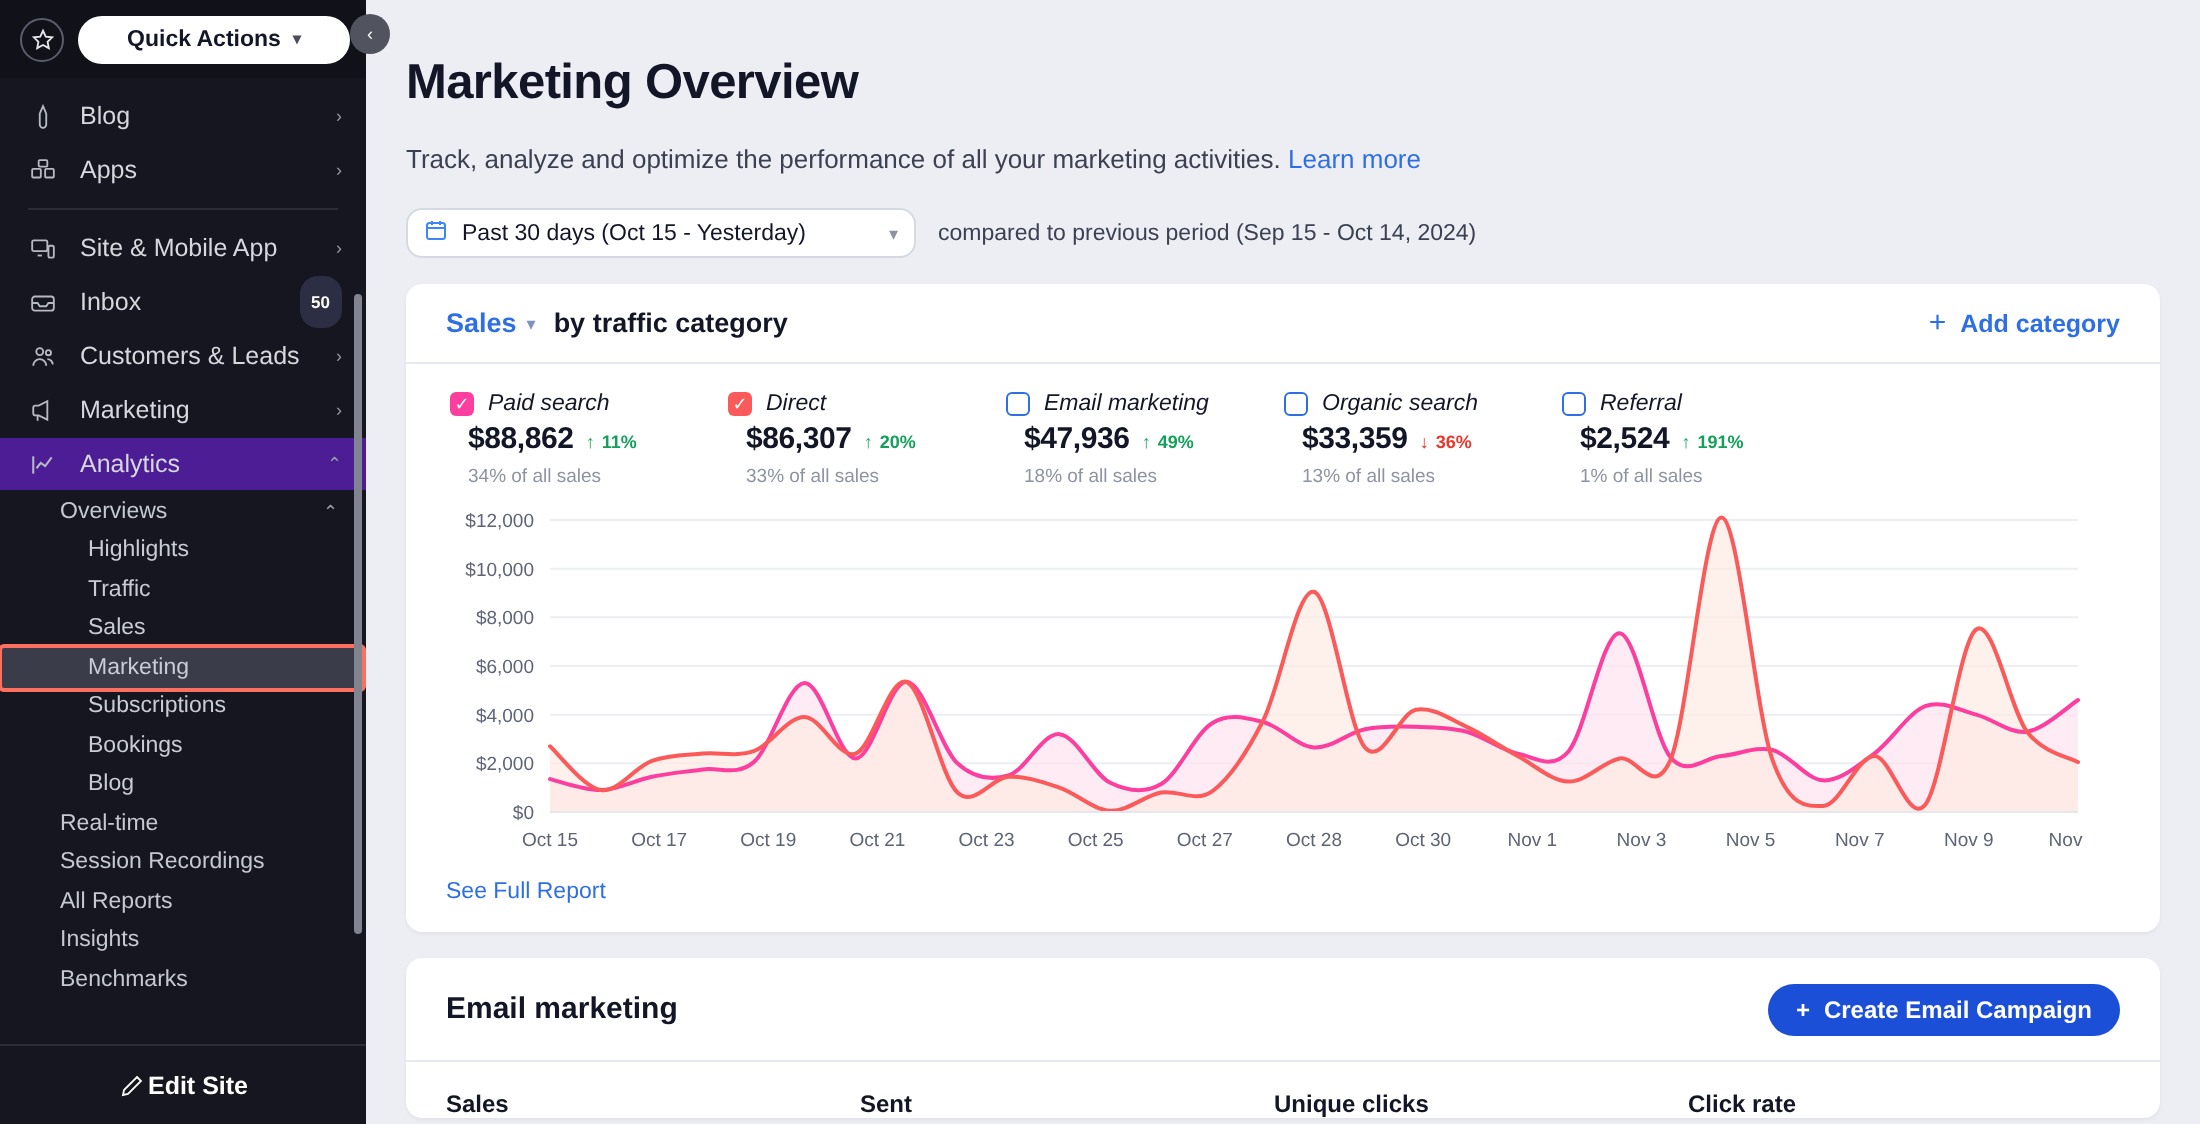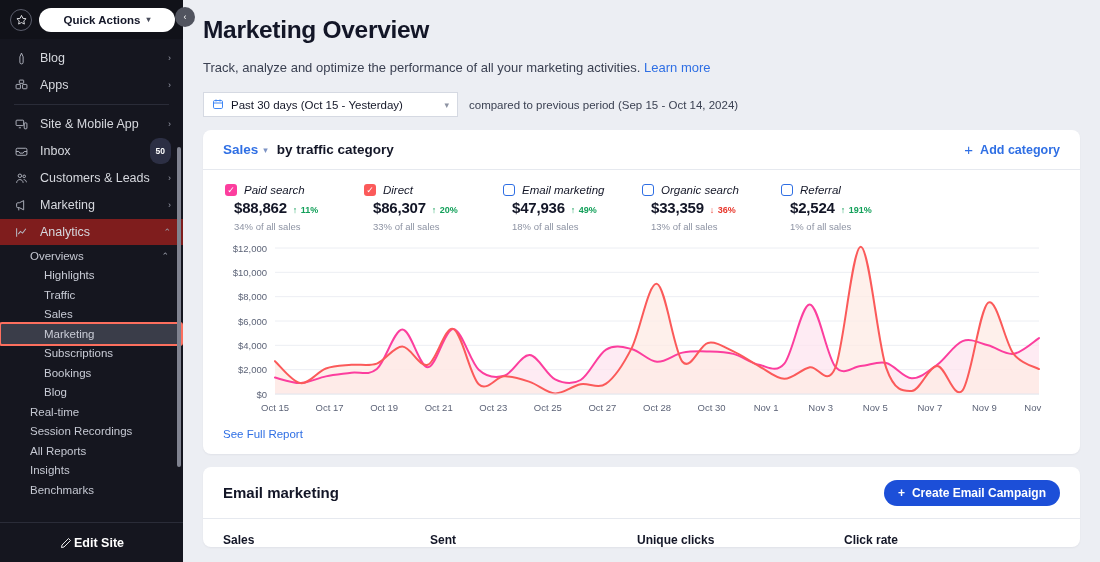--- a/index.html
+++ b/index.html
@@ -67,21 +67,21 @@
   }
   .sb-label { flex: 1; white-space: nowrap; }
   .sb-chev { font-size: 9px; color: #9a9daa; }
   .sb-badge {
     background: #2c2f44; color: #fff;
     font-size: 8.5px; font-weight: bold;
     border-radius: 9px; padding: 8px 6px;
     min-width: 20px; text-align: center;
   }
   .sb-divider { height: 1px; background: #2a2c38; margin: 6px 14px; }
-  .sb-item.active-parent { background: #7f1d1d; }
+  .sb-item.active-parent { background: #4c1d95; }
 
   .sb-sub {
     height: 19.5px;
     display: flex; align-items: center;
     font-size: 11.5px; color: #c5c8d2;
     padding-left: 30px;
     cursor: pointer;
     justify-content: space-between; padding-right: 14px;
   }
   .sb-sub2 {
@@ -122,41 +122,41 @@
     background: #51545f; color: #fff;
     display: flex; align-items: center; justify-content: center;
     font-size: 9px; z-index: 20; cursor: pointer;
   }
 
   
   .main {
     flex: 1; height: 562px;
     background: #eceef3;
     overflow: hidden;
-    padding: 0 20px;
+    padding: 12px 20px;
     position: relative;
   }
   .page-title {
     font-size: 24.5px; font-weight: bold; color: #131627;
     letter-spacing: -0.3px;
     margin-top: 16px;
   }
   .page-sub {
     font-size: 13px; color: #3b4152;
     margin-top: 16px;
   }
   .link { color: #2f6fe4; cursor: pointer; }
 
   .daterow {
     display: flex; align-items: center; gap: 11px;
     margin-top: 17px;
   }
   .datepicker {
     width: 255px; height: 25px;
-    background: #fff; border: 1px solid #d5d9e2; border-radius: 0;
+    background: #fff; border: 1px solid #d5d9e2; border-radius: 8px;
     display: flex; align-items: center;
     padding: 0 8px;
     gap: 7px;
     font-size: 11.5px; color: #131627;
     cursor: pointer;
   }
   .dp-text { flex: 1; }
   .dp-caret { color: #8d93a3; font-size: 9px; }
   .cmp-text { font-size: 11.5px; color: #3b4152; }
 

